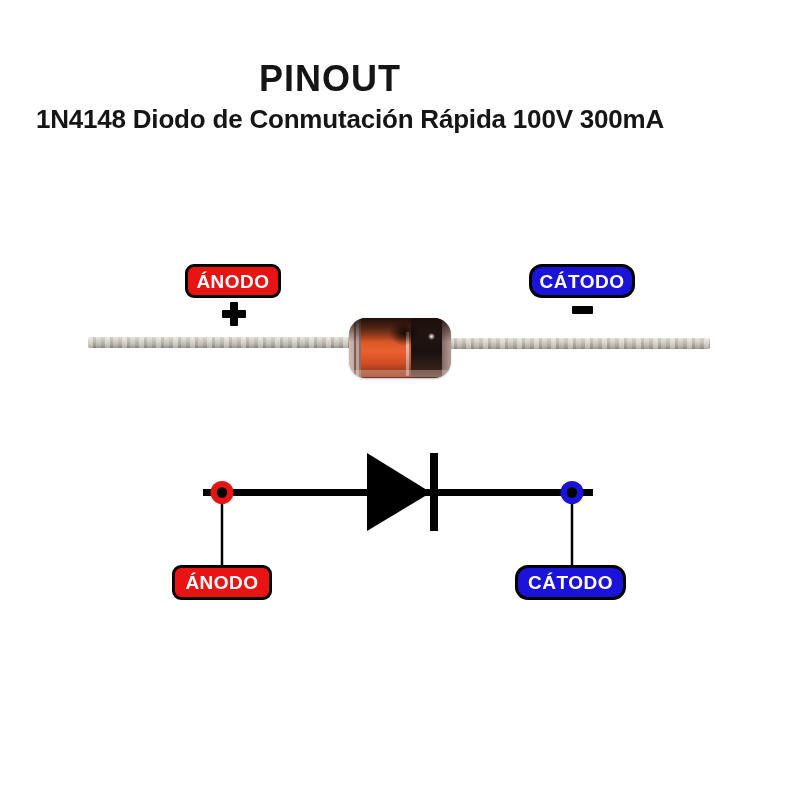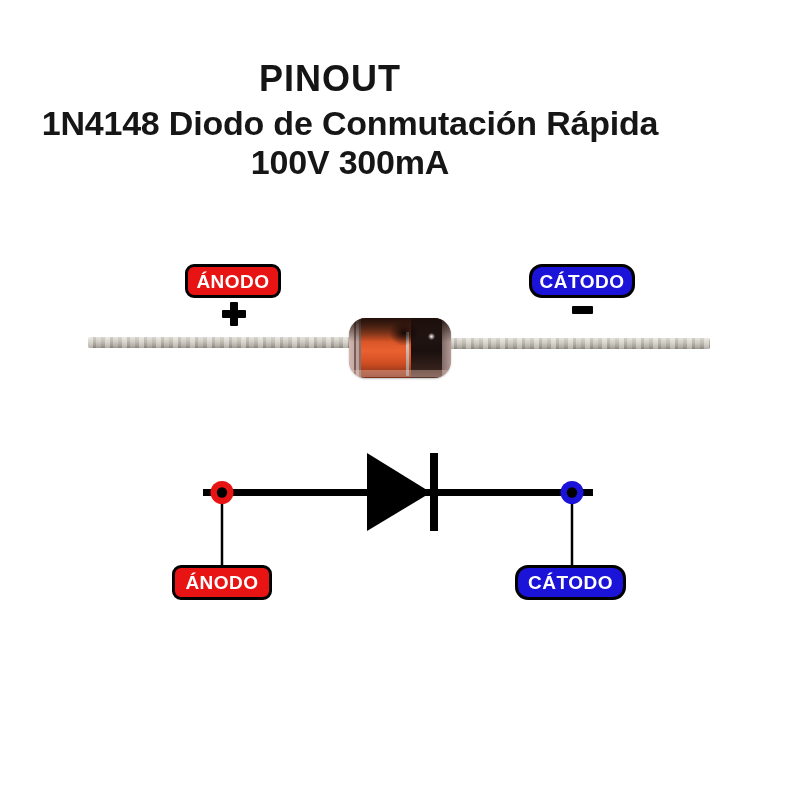--- a/index.html
+++ b/index.html
@@ -7,21 +7,21 @@
     position:relative;width:800px;height:800px;background:#ffffff;
     font-family:"Liberation Sans",sans-serif;overflow:hidden;
   }
   
   .title{
     position:absolute;left:0;top:58px;width:660px;text-align:center;
     font-size:36px;font-weight:bold;color:#151515;letter-spacing:1px;
   }
   .subtitle{
     position:absolute;left:0;top:104px;width:700px;text-align:center;
-    font-size:34px;font-weight:bold;color:#161616;letter-spacing:-0.2px;
+    font-size:26px;font-weight:bold;color:#161616;letter-spacing:-0.2px;
   }
   
   .tag{
     position:absolute;display:flex;align-items:center;justify-content:center;
     color:#ffffff;font-weight:bold;border:3px solid #000;border-radius:9px;
     box-sizing:border-box;font-size:19px;letter-spacing:0.5px;line-height:1;
   }
   .tag.red{background:#e81414;}
   .tag.blue{background:#1c13d8;border-radius:13px;}
   .tag-anode-photo{left:185px;top:264px;width:96px;height:34px;}

